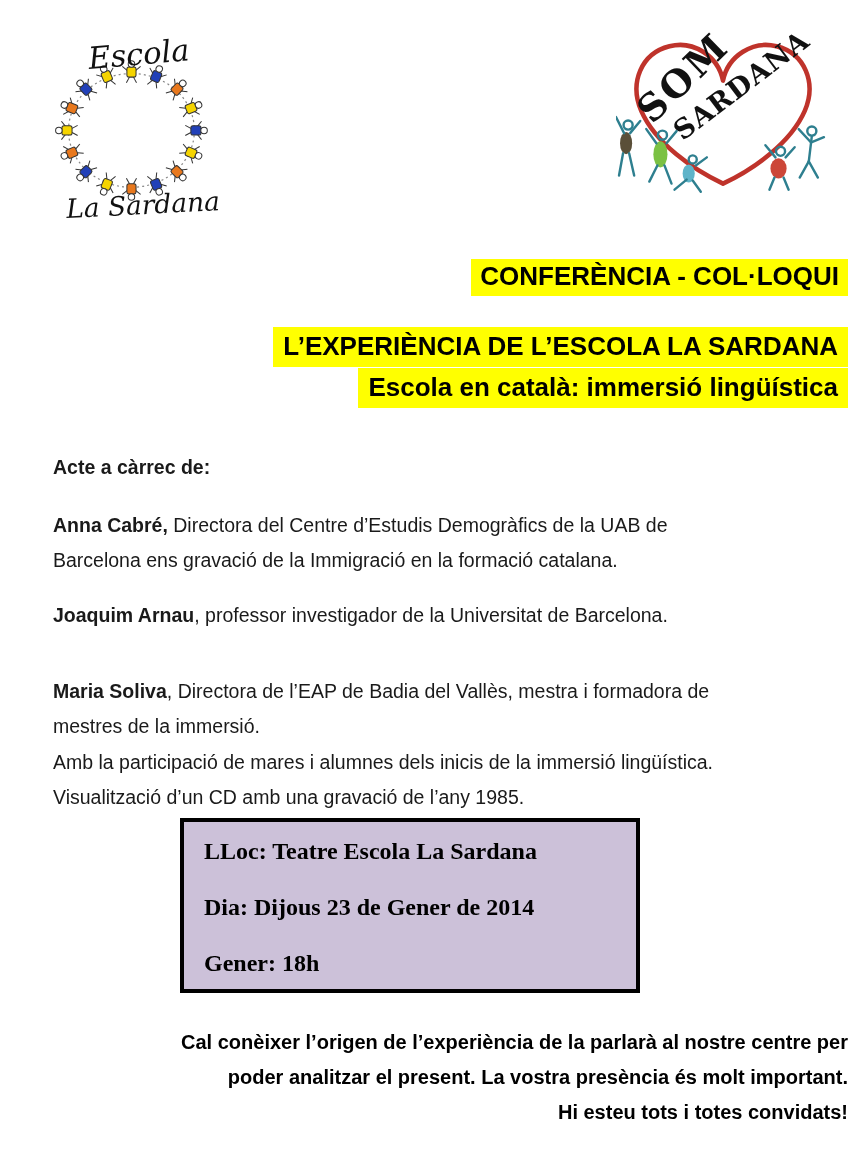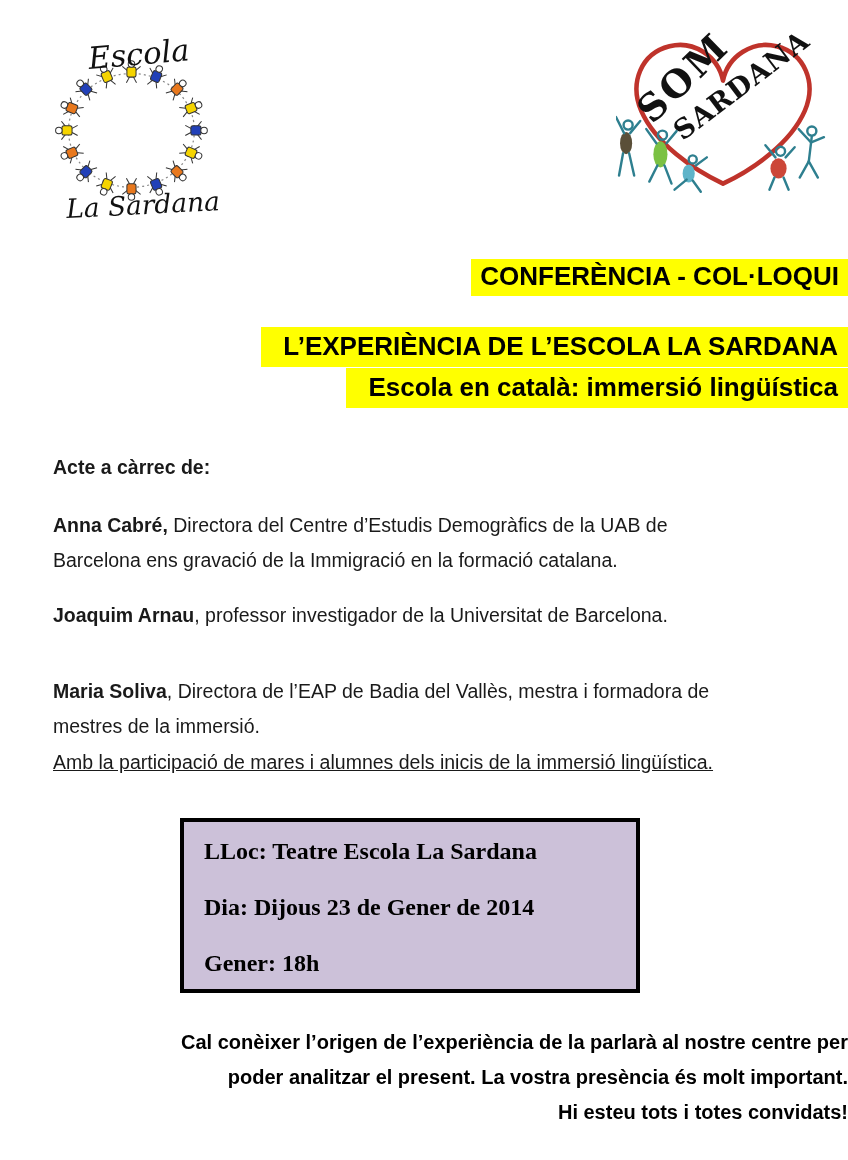--- a/index.html
+++ b/index.html
@@ -12,21 +12,21 @@
   .logo-right{left:616px; top:28px; width:214px; height:182px;}
 
   .center-wrap{position:absolute; left:0; right:0; text-align:right;}
   .hlight{
     display:inline-block; background:#ffff00; color:#000;
     font-weight:bold; padding:2px 9px 4px 9px;
   }
   .conf-heading{top:259px;}
   .conf-heading .hlight{font-size:26px;}
   .title-heading{top:327px; line-height:36px;}
-  .title-heading .hlight{font-size:26px; padding:1px 10px 3px 22px;}
+  .title-heading .hlight{font-size:26px; padding:1px 10px 3px 10px;}
 
   .para{
     position:absolute; left:53px; right:46px;
     font-size:19.5px; line-height:35px; color:#1a1a1a;margin-top:16px;
   }
   .b{font-weight:bold;}
 
   .event-box{
     position:absolute; left:180px; top:818px; width:460px; height:175px;
     box-sizing:border-box; background:#ccc1d9; border:4px solid #000000;
@@ -258,22 +258,23 @@
 
   <div class="para" style="top:582px;">
     <span class="b">Joaquim Arnau</span><span>, professor investigador de la Universitat de Barcelona.</span>
   </div>
 
   <div class="para" style="top:658px;">
     <span class="b">Maria Soliva</span><span>, Directora de l’EAP de Badia del Vallès, mestra i formadora de</span><br>
     <span>mestres de la immersió.</span>
   </div>
 
-  <div class="para" style="top:729px;text-decoration:underline;">
+  <div class="para" style="top:729px;">
     <span>Amb la participació de mares i alumnes dels inicis de la immersió lingüística.</span><br>
+    <span>Visualització d’un CD amb una gravació de l’any 1985.</span>
   </div>
 
   <div class="event-box">
     <div class="event-line">LLoc: Teatre Escola La Sardana</div>
     <div class="event-line">Dia: Dijous 23 de Gener de 2014</div>
     <div class="event-line">Gener: 18h</div>
   </div>
 
   <div class="center-wrap footer">
     <span>Cal conèixer l’origen de l’experiència de la parlarà al nostre centre per</span><br>

